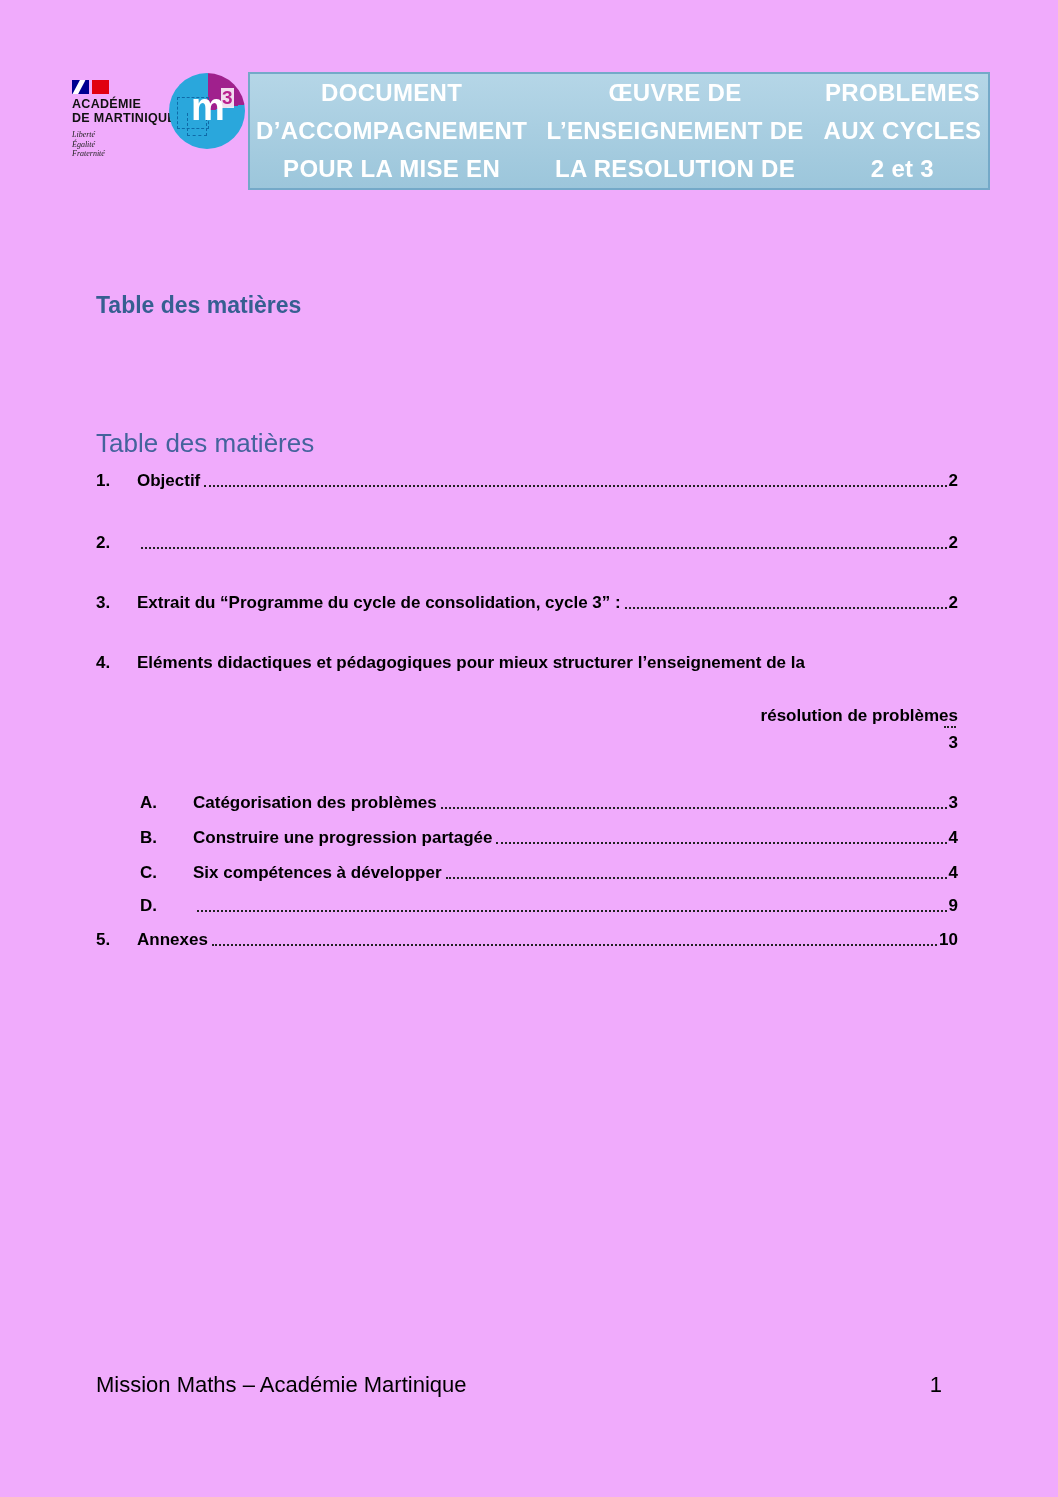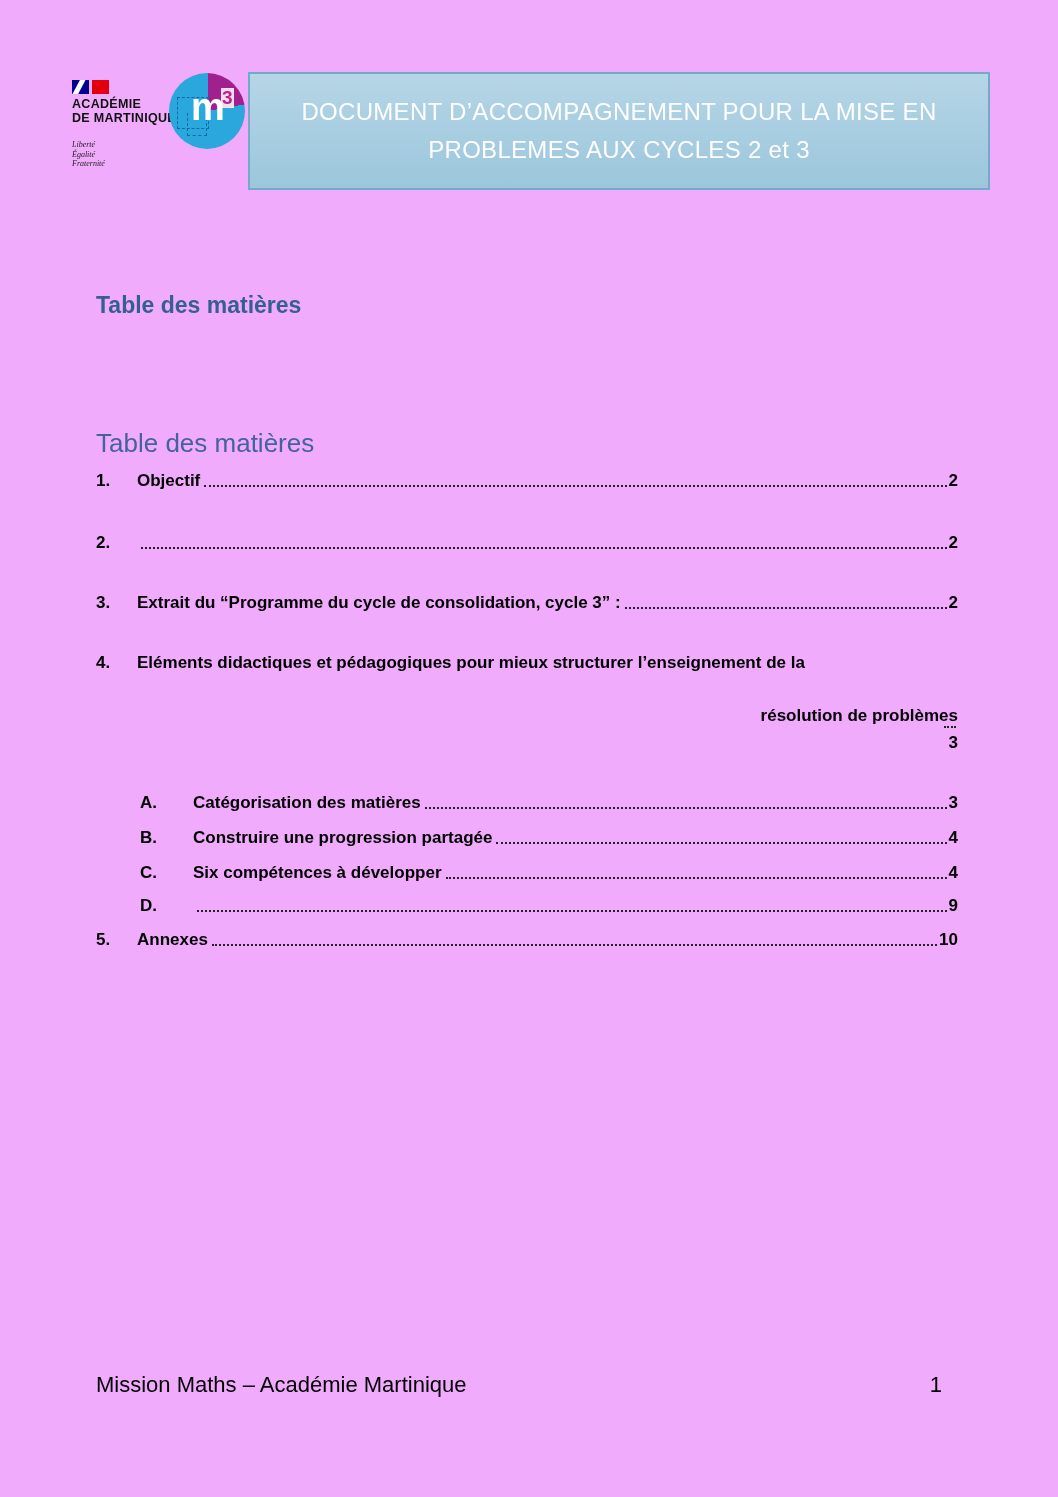--- a/index.html
+++ b/index.html
@@ -8,38 +8,38 @@
     margin:0 auto;font-family:"Liberation Sans",sans-serif;color:#000;
     overflow:hidden;
   }
   
   .gov-logo{position:absolute;left:72px;top:80px;width:120px;}
   .flag{display:flex;gap:3px;height:14px;width:38px;margin-bottom:4px;}
   .flag .b{width:17px;background:#000091;position:relative;overflow:hidden;}
   .flag .b::after{content:"";position:absolute;left:4px;top:-2px;width:5px;height:20px;background:#fff;transform:rotate(28deg);}
   .flag .r{width:17px;background:#e1000f;}
   .acad{font-weight:bold;font-size:12.5px;line-height:13.5px;letter-spacing:.3px;color:#111;}
-  .motto{margin-top:15px;font-family:"Liberation Serif",serif;font-style:italic;font-size:8px;line-height:9.5px;color:#222;}
+  .motto{margin-top:5px;font-family:"Liberation Serif",serif;font-style:italic;font-size:8px;line-height:9.5px;color:#222;}
   
   .m3{
     position:absolute;left:169px;top:73px;width:76px;height:76px;border-radius:50%;
     background:conic-gradient(from 2deg,#a0208d 0deg 78deg,#2aa7dc 78deg 360deg);
     overflow:hidden;
   }
   .m3 .dash1{position:absolute;left:8px;top:24px;width:30px;height:30px;border:1.5px dashed #0f6aa8;}
   .m3 .dash2{position:absolute;left:18px;top:40px;width:18px;height:22px;border:1.5px dashed #0f6aa8;border-top:none;}
   .m3 .letter{position:absolute;left:22px;top:13px;font-weight:bold;font-size:38px;color:#fff;line-height:42px;}
   .m3 .sup{position:absolute;left:52px;top:15px;font-weight:bold;font-size:19px;color:#b9218e;background:rgba(255,255,255,.85);padding:0 1px;line-height:20px;}
   
   .banner{
     position:absolute;left:248px;top:72px;width:738px;height:114px;
     background:linear-gradient(#b5d6e7,#9cc6db);
     border:2px solid #74a9c8;
-    display:flex;flex-direction:column;justify-content:center;
-    text-align:center;color:#fff;font-weight:normal;font-size:24px;line-height:38px;
+    display:flex;flex-direction:row;justify-content:center;
+    text-align:center;color:#fff;font-weight:bold;font-size:24px;line-height:38px;
     letter-spacing:.3px;
   }
   
   .h-top{position:absolute;left:96px;top:292px;font-weight:bold;font-size:23px;color:#365f91;margin:0;}
   .h-toc{position:absolute;left:96px;top:428px;font-weight:normal;font-size:26px;color:#44639c;margin:0;}
   
   .toc{position:absolute;left:96px;top:470px;width:862px;font-weight:bold;font-size:17px;}
   .trow{display:flex;align-items:flex-end;line-height:21px;}
   .trow .num{flex:0 0 41px;}
   .trow.sub{margin-left:44px;}
@@ -78,20 +78,21 @@
 
   <div class="m3">
     <div class="dash1"></div>
     <div class="dash2"></div>
     <div class="letter">m</div>
     <div class="sup">3</div>
   </div>
 
   <div class="banner">
     <div>DOCUMENT D’ACCOMPAGNEMENT POUR LA MISE EN</div>
+    <div>ŒUVRE DE L’ENSEIGNEMENT DE LA RESOLUTION DE</div>
     <div>PROBLEMES AUX CYCLES 2 et 3</div>
   </div>
 
   <h1 class="h-top">Table des matières</h1>
   <h2 class="h-toc">Table des matières</h2>
 
   <div class="toc">
 
     <div class="trow mb-a">
       <span class="num">1.</span>
@@ -119,21 +120,21 @@
     </div>
 
     <div class="trow mb-e">
       <span class="lbl">résolution de problèmes</span>
       <span class="leader"></span>
       <span class="pg">3</span>
     </div>
 
     <div class="trow sub mb-f">
       <span class="num">A.</span>
-      <span class="lbl">Catégorisation des matières</span>
+      <span class="lbl">Catégorisation des problèmes</span>
       <span class="leader"></span>
       <span class="pg">3</span>
     </div>
 
     <div class="trow sub mb-g">
       <span class="num">B.</span>
       <span class="lbl">Construire une progression partagée</span>
       <span class="leader"></span>
       <span class="pg">4</span>
     </div>

